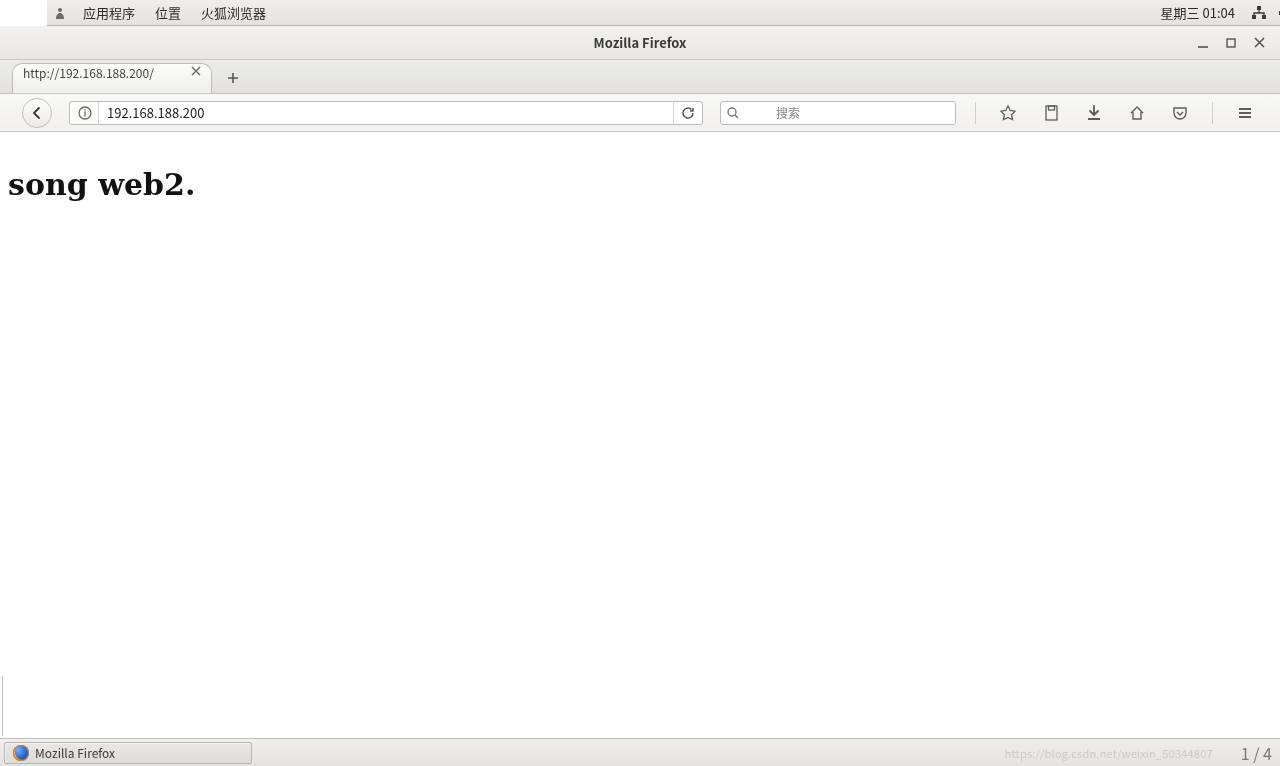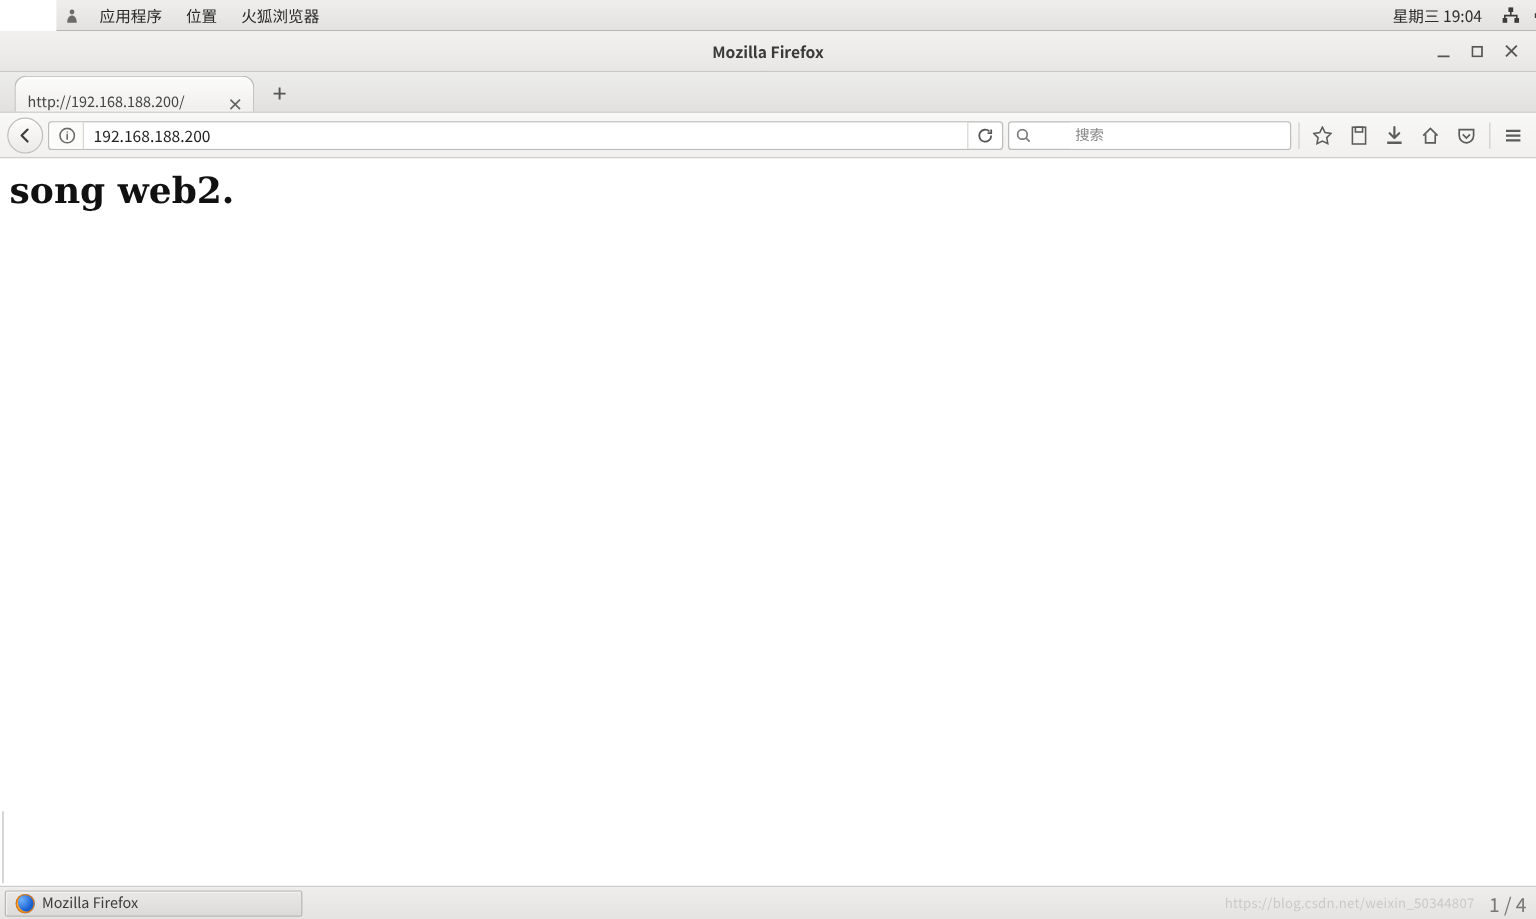--- a/index.html
+++ b/index.html
@@ -44,38 +44,38 @@
     background: linear-gradient(#ececea, #e2e1df);
     border-bottom: 1px solid #c3c2c0;
     display: flex; align-items: flex-end;
     padding-left: 12px;
   }
   .tab {
     height: 30px; min-width: 200px;
     background: linear-gradient(#fcfcfb, #efeeec);
     border: 1px solid #bdbcba; border-bottom: none;
     border-top-left-radius: 10px; border-top-right-radius: 10px;
-    display: flex; align-items: flex-end;
+    display: flex; align-items: flex-start;
     padding: 0 10px; font-size: 12px; color: #444;
     position: relative;
     box-shadow: 0 -1px 0 rgba(255,255,255,.6) inset;
   }
   .tab .tab-close { margin-left: auto; color:#666; font-size:13px; line-height:1; }
   .newtab-btn {
     width: 26px; height: 24px; margin-left: 8px; margin-bottom: 3px;
     display:flex; align-items:center; justify-content:center;
     color:#555; font-size:16px; border-radius:4px;
   }
 
   .navbar {
     height: 38px;
     background: linear-gradient(#f8f8f7, #f1f0ee);
     border-bottom: 1px solid #c7c6c4;
     display: flex; align-items: center;
-    padding: 0 6px; gap: 4px;
+    padding: 0 22px; gap: 17px;
   }
   .back-btn {
     width: 30px; height: 30px; border-radius: 50%;
     background: linear-gradient(#fcfcfb,#eceae8);
     border:1px solid #bfbebc;
     display:flex; align-items:center; justify-content:center;
     box-shadow: inset 0 1px 0 #fff;
   }
   .identity-icon {
     width: 26px; height: 24px; display:flex; align-items:center; justify-content:center;
@@ -113,21 +113,21 @@
     color:#5c5c5c;
   }
   .nav-sep { width:1px; height:22px; background:#cfcecb; margin:0 2px; }
 
   .content {
     flex:1; background:#fff; overflow:auto;
     padding:10px 8px;
   }
   .content h1 {
     font-family: "DejaVu Serif", Georgia, serif;
-    font-size: 30px; font-weight: 700; color:#111;
+    font-size: 30px; font-weight: 700; color:#111;margin-top:25px;
   }
 
   
   .taskbar {
     height: 28px; width: 100%;
     background: linear-gradient(#efeeed, #e4e3e1);
     border-top: 1px solid #c1c0bd;
     display:flex; align-items:center;
     font-size:12px; color:#3a3a3a;
     padding-left:4px; padding-right:8px;
@@ -139,21 +139,21 @@
     display:flex; align-items:center; gap:6px;
     padding:0 8px;
     box-shadow: inset 1px 1px 0 rgba(255,255,255,.5);
   }
   .task-btn .ff-icon {
     width:16px; height:16px; border-radius:50%;
     background: radial-gradient(circle at 30% 30%, #6fb3ff, #1a5fd0 60%);
     box-shadow: 0 0 0 1px #e07b18 inset, 2px -1px 0 #f7a531 inset;
   }
   .taskbar .spacer { flex:1; }
-  .watermark { color:#c9c9c9; font-size:11px; margin-right:12px; letter-spacing:.2px; }
+  .watermark { color:#c9c9c9; font-size:11px; margin-right:28px; letter-spacing:.2px; }
   .pager { color:#777; font-size:16px; }
 
   
   .resize-handle {
     position:absolute; left:2px; bottom:30px; width:4px; height:60px;
     border-left:1px solid #bdbdbd;
   }
 </style>
 </head>
 <body>
@@ -167,21 +167,21 @@
   <div class="menu-item">
       <span>应用程序</span>
     </div>
   <div class="menu-item">
       <span>位置</span>
     </div>
   <div class="menu-item">
       <span>火狐浏览器</span>
     </div>
   <div class="spacer"></div>
-  <div class="clock">星期三 19:04</div>
+  <div class="clock">星期三 01:04</div>
   <div class="tray-icon">
     <svg width="14" height="14" viewBox="0 0 14 14" fill="#3b3b3b">
         <rect x="5" y="0" width="4" height="4"></rect>
         <rect x="0" y="9" width="4" height="4"></rect>
         <rect x="10" y="9" width="4" height="4"></rect>
         <path d="M7 4v3M2 9V7h10v2" stroke="#3b3b3b" stroke-width="1.3" fill="none"></path>
       </svg>
   </div>
   <div class="tray-icon">
     <svg width="14" height="14" viewBox="0 0 14 14" fill="#3b3b3b">

